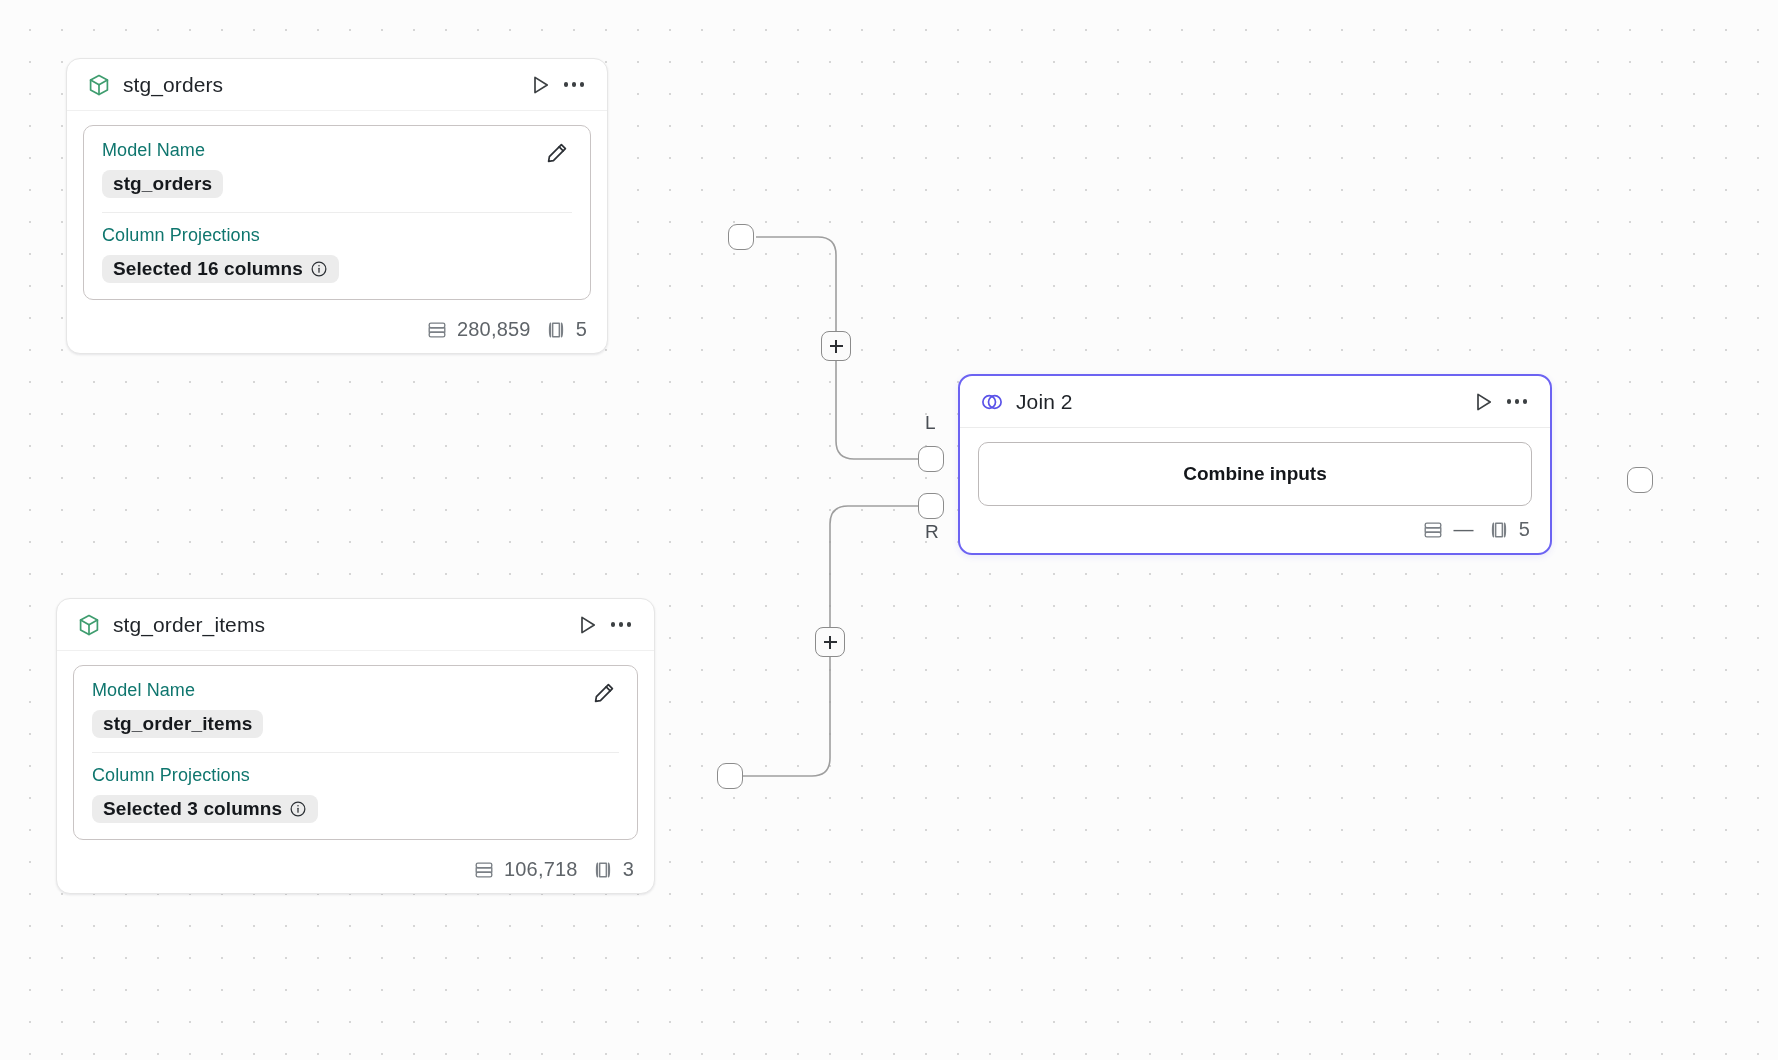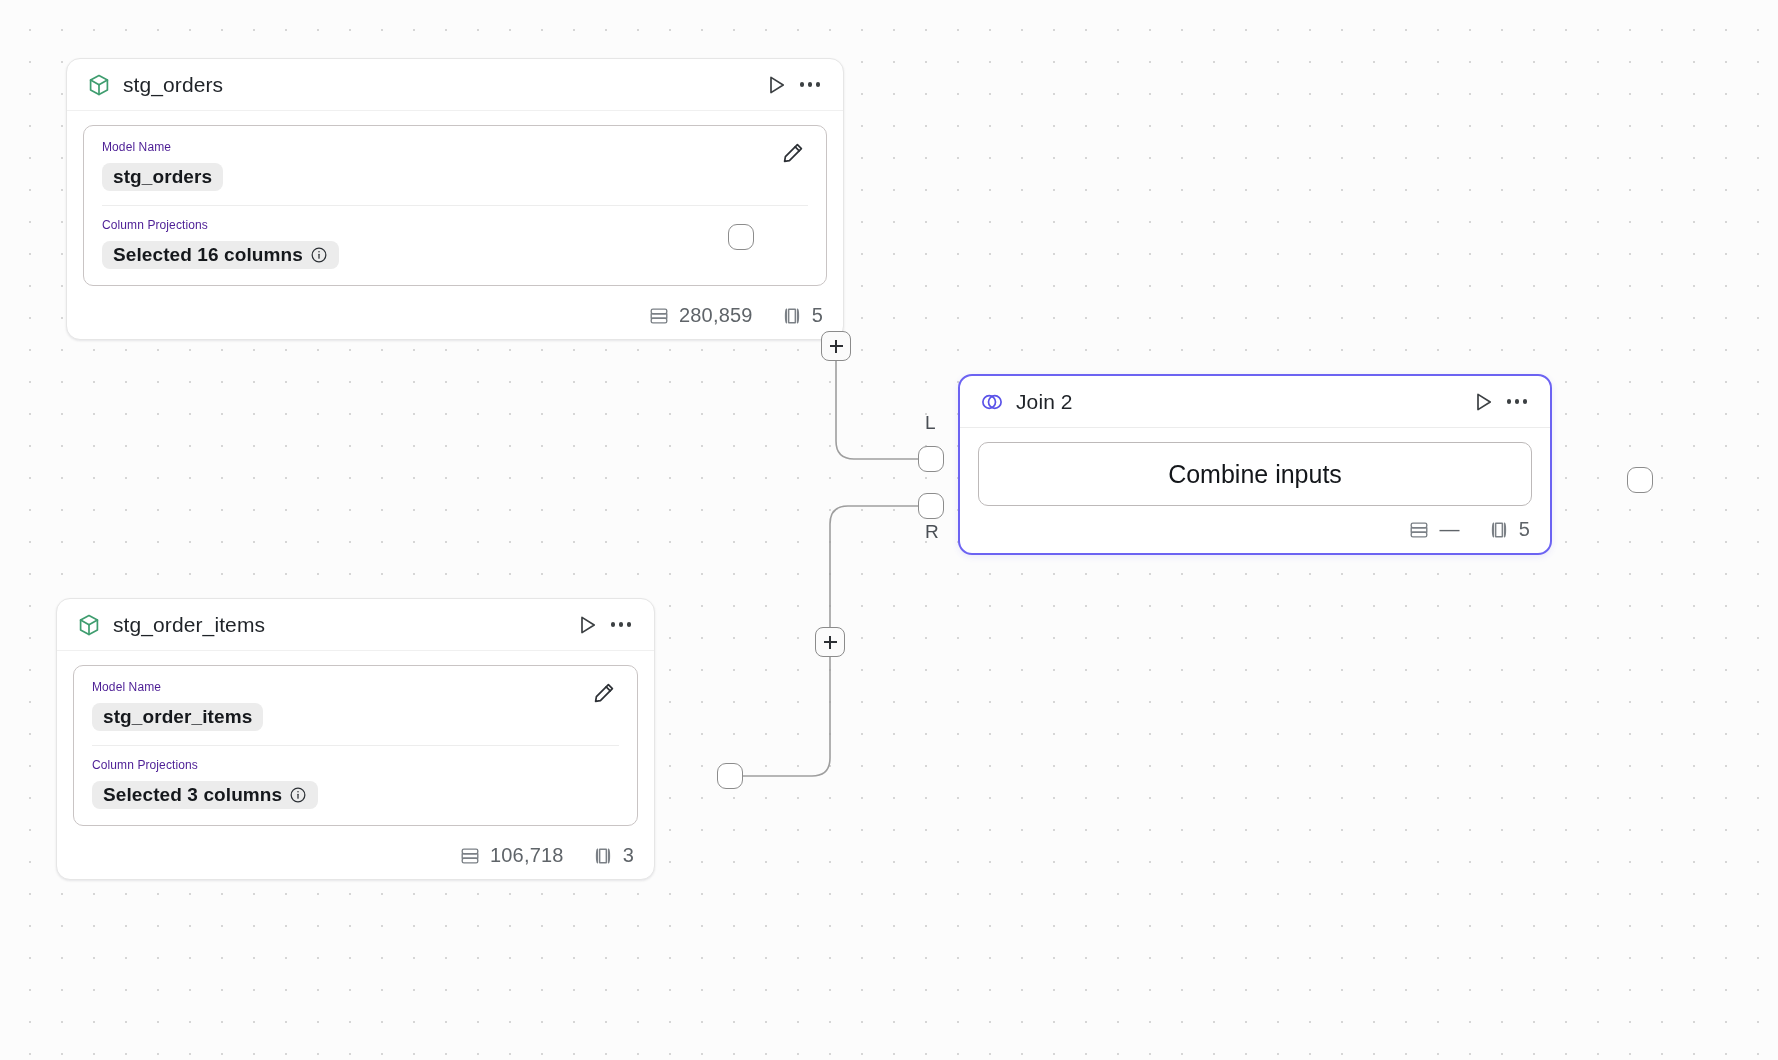--- a/index.html
+++ b/index.html
@@ -102,22 +102,22 @@
     padding: 14px 16px 10px 16px;
   }
 
   .prop-card {
     border: 1px solid #c9c4c4;
     border-radius: 10px;
     padding: 14px 18px 16px 18px;
     box-sizing: border-box;
   }
   .prop-label {
-    font-size: 12px;
-    color: #4c1d95;
+    font-size: 18px;
+    color: #0f766e;
     margin-bottom: 9px;
     letter-spacing: .1px;
   }
   .prop-row {
     display: flex;
     align-items: flex-start;
     justify-content: space-between;
   }
   .pill {
     display: inline-flex;
@@ -134,41 +134,41 @@
   .prop-divider {
     height: 1px;
     background: #ededed;
     margin: 14px 0 12px 0;
   }
 
   .node-footer {
     display: flex;
     align-items: center;
     justify-content: flex-end;
-    gap: 16px;
+    gap: 2px;
     padding: 8px 20px 12px 20px;
     color: #6b7076;
     font-size: 20px;
   }
   .stat {
     display: flex;
     align-items: center;
     gap: 9px;
   }
   .stat-value { color: #5f6469; letter-spacing: .2px; }
 
   .combine-box {
     border: 1px solid #bdb9b9;
     border-radius: 10px;
     height: 62px;
     display: flex;
     align-items: center;
     justify-content: center;
-    font-size: 25px;
-    font-weight: normal;
+    font-size: 19px;
+    font-weight: bold;
     color: #13161a;
     cursor: pointer;
   }
 
   
   .handle {
     position: absolute;
     width: 26px;
     height: 26px;
     border-radius: 9px;
@@ -213,21 +213,21 @@
 
 <div id="canvas">
 
   <svg id="edges" viewBox="0 0 1778 1060" xmlns="http://www.w3.org/2000/svg">
 
     <path d="M 756 237 H 818 Q 836 237 836 255 V 441 Q 836 459 854 459 H 918" fill="none" stroke="#9e9e9e" stroke-width="1.6"></path>
 
     <path d="M 743 776 H 812 Q 830 776 830 758 V 524 Q 830 506 848 506 H 918" fill="none" stroke="#9e9e9e" stroke-width="1.6"></path>
   </svg>
 
-  <div class="node" style="left:66px; top:58px; width:778px;">
+  <div class="node" style="left:66px; top:58px; width:542px;">
     <div class="node-header">
       <span class="node-type-icon">
         <svg width="24" height="24" viewBox="0 0 24 24" fill="none" stroke="#3f9d6f" stroke-width="1.7" stroke-linejoin="round" stroke-linecap="round">
           <path d="M12 2.6 20.4 7.1 20.4 16.9 12 21.4 3.6 16.9 3.6 7.1 Z"></path>
           <path d="M3.6 7.1 12 11.8 20.4 7.1"></path>
           <path d="M12 11.8 V21.4"></path>
         </svg>
       </span>
       <span class="node-title">stg_orders</span>
       <span class="hdr-btn">

